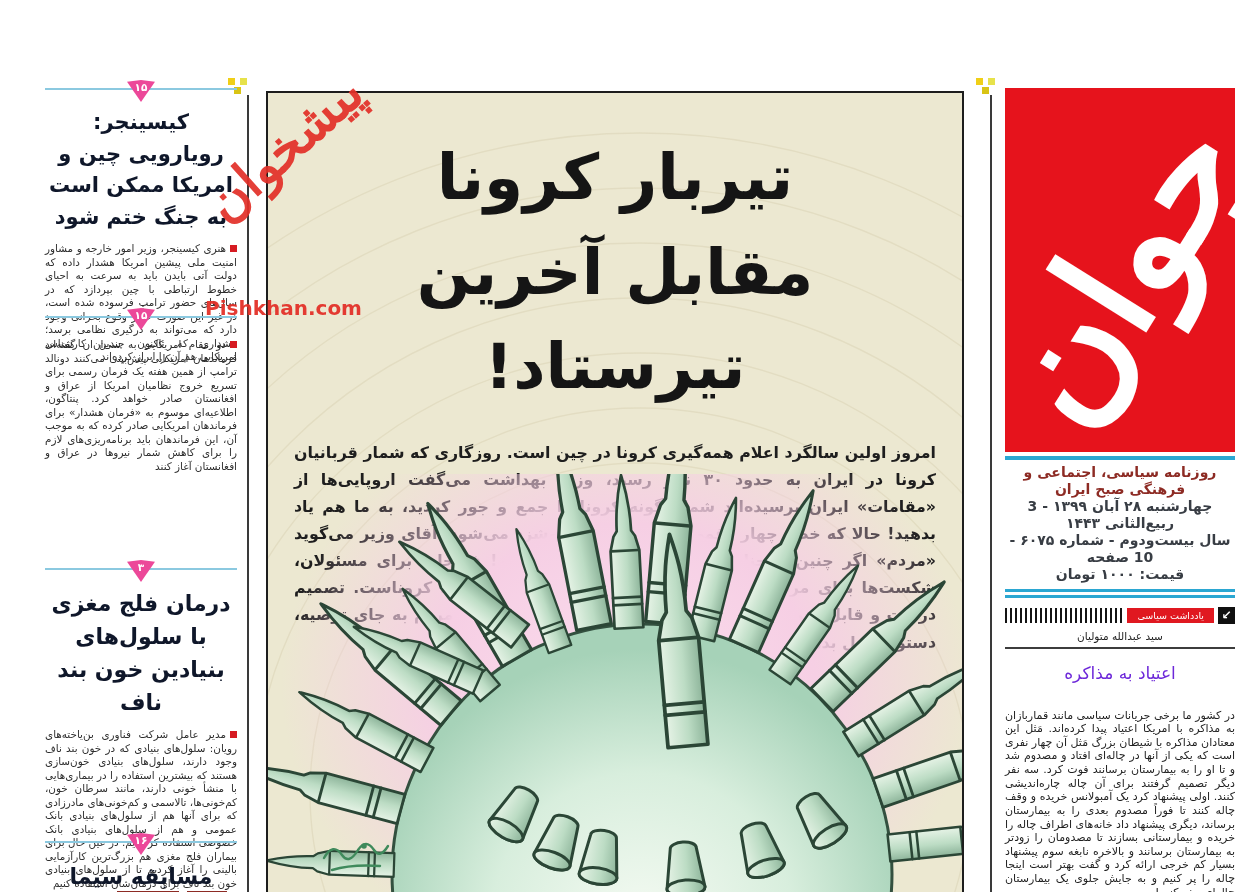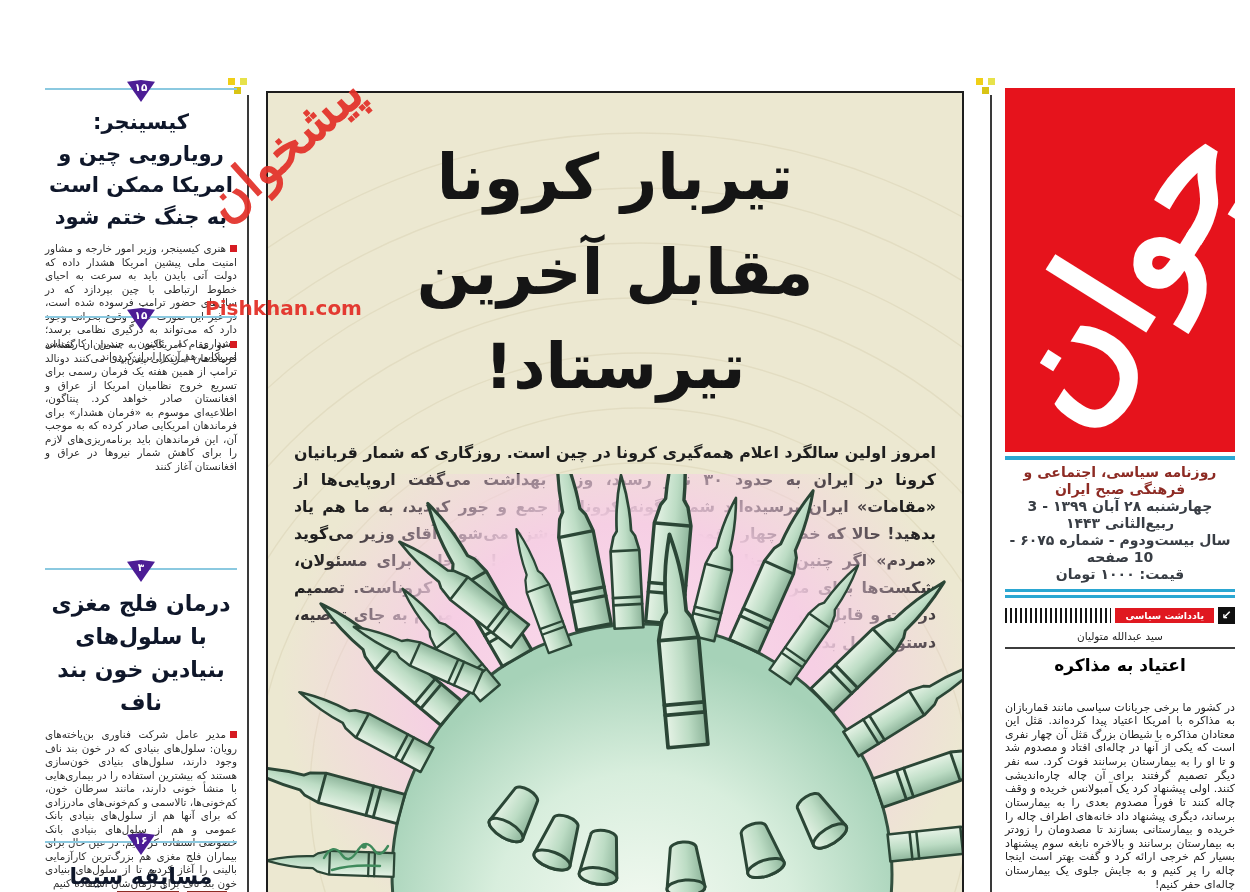--- a/index.html
+++ b/index.html
@@ -13,21 +13,21 @@
   .regmark{position:absolute;width:22px;height:18px;}
   .regmark i{position:absolute;width:7px;height:7px;background:#f0cf17;}
   .regmark i:nth-child(1){left:0;top:0;}
   .regmark i:nth-child(2){left:12px;top:0;background:#e7e24a;}
   .regmark i:nth-child(3){left:6px;top:9px;background:#d9c414;}
   
   .s-art{position:absolute;left:45px;width:192px;}
   .sep{position:relative;height:21px;}
   .sep-line{position:absolute;left:0;right:0;top:8px;height:2px;background:#8bc9e0;}
   .page-marker{position:absolute;left:50%;top:0;width:28px;height:22px;margin-left:-14px;
-      background:#4c1d95;clip-path:polygon(0% 8%,50% 0%,100% 8%,50% 100%);
+      background:#ec4899;clip-path:polygon(0% 8%,50% 0%,100% 8%,50% 100%);
       color:#fff;font-size:10.5px;font-weight:bold;text-align:center;line-height:15px;}
   .s-title{margin:6px 0 0;font-size:21px;font-weight:bold;color:#0f172a;text-align:center;
       direction:rtl;line-height:1.5;}
   .s-body{margin:9px 0 0;font-size:10.4px;color:#2d2d2d;direction:rtl;text-align:justify;
       line-height:1.3;}
   .sq{display:inline-block;width:7px;height:7px;background:#d61b22;margin-left:4px;}
   .cutline{position:absolute;left:10px;right:10px;top:55px;height:6px;overflow:hidden;direction:rtl;}
   .cutline i{display:inline-block;height:10px;background:#8d2b24;margin-left:8px;vertical-align:top;}
   
   .center-box{position:absolute;left:266px;top:91px;width:694px;height:801px;
@@ -52,28 +52,28 @@
       transform:rotate(-58deg);line-height:1;}
   .blue-rule{height:4px;background:#2ba7d2;margin-top:4px;}
   .mast-line{direction:rtl;text-align:center;font-weight:bold;font-size:14px;line-height:17px;
       color:#383d44;}
   .mast-line.tagline{color:#8d2b24;margin-top:4px;}
   .double-rule{margin-top:6px;}
   .double-rule div{height:3px;background:#2ba7d2;margin-bottom:3px;}
   .note-head{display:flex;direction:rtl;align-items:center;gap:4px;margin-top:9px;height:17px;}
   .corner-sq{width:17px;height:17px;background:#101010;color:#fff;font-size:12px;line-height:17px;
       text-align:center;font-weight:bold;flex:0 0 auto;}
-  .badge{background:#e01820;color:#fff;font-size:9.5px;font-weight:bold;line-height:15px;
+  .badge{background:#e01820;color:#fff;font-size:9.5px;font-weight:normal;line-height:15px;
       padding:0 10px;height:15px;flex:0 0 auto;direction:rtl;}
   .barcode{flex:1 1 auto;height:15px;
       background:repeating-linear-gradient(90deg,#141414 0 2px,transparent 2px 5px);}
   .note-author{direction:rtl;text-align:center;font-size:10.5px;color:#222;margin-top:6px;}
   .note-hr{height:1.5px;background:#3c3c3c;margin-top:5px;}
-  .note-title{direction:rtl;text-align:center;font-size:17px;font-weight:bold;color:#000000;
-      line-height:1.5;margin-top:4px;}
+  .note-title{direction:rtl;text-align:center;font-size:17px;font-weight:normal;color:#6d28d9;
+      line-height:1.5;margin-top:12px;}
   .note-body{direction:rtl;text-align:justify;font-size:11px;line-height:1.24;color:#1f1f1f;
       margin-top:7px;}
   .note-page{direction:rtl;text-align:right;font-size:11px;font-weight:bold;color:#111;margin-top:4px;}
 </style>
 </head>
 <body>
 
 <div class="page">
 
   <div class="vrule left"></div>

